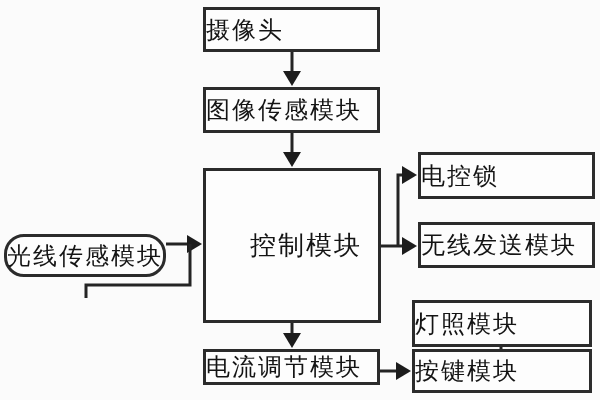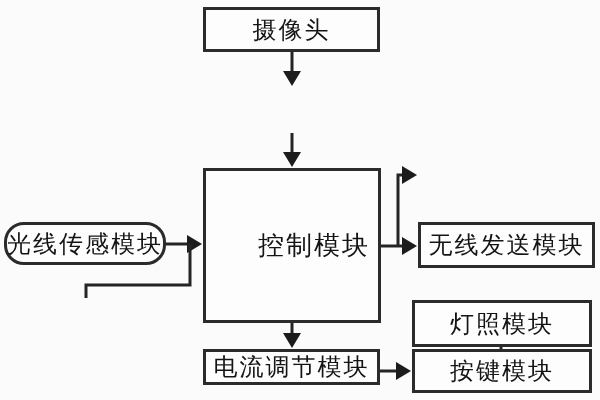--- a/index.html
+++ b/index.html
@@ -19,34 +19,33 @@
     left: 0; top: 0;
     width: 600px; height: 400px;
   }
   .node {
     position: absolute;
     box-sizing: border-box;
     border: 3px solid #2b2b2b;
     background: #fdfdfd;
     display: flex;
     align-items: center;
-    justify-content: center;
     color: #141414;
     font-size: 24px;
     letter-spacing: 2px;
     white-space: nowrap;
     z-index: 2;
   }
   .node.big { font-size: 26px; padding-left: 44px; }
 
   
   #n-camera            { left: 203px; top:   7px; width: 177px; height: 45px; }
   #n-image-sensor      { left: 203px; top:  87px; width: 177px; height: 46px; }
   #n-control           { left: 203px; top: 168px; width: 178px; height: 155px; }
-  #n-light-sensor      { left:   4px; top: 222px; width: 162px; height: 43px; border-radius: 20px; }
+  #n-light-sensor      { left:   4px; top: 234px; width: 162px; height: 43px; border-radius: 20px; }
   #n-key-module        { left:   5px; top: 298px; width: 160px; height: 47px; }
   #n-electric-lock     { left: 418px; top: 152px; width: 177px; height: 47px; }
   #n-wireless          { left: 418px; top: 222px; width: 177px; height: 46px; }
   #n-lighting          { left: 412px; top: 300px; width: 180px; height: 47px; }
   #n-power             { left: 412px; top: 349px; width: 180px; height: 44px; }
   #n-current-regulator { left: 203px; top: 349px; width: 177px; height: 36px; }
 
   svg.wires {
     position: absolute;
     left: 0; top: 0;
@@ -111,30 +110,36 @@
     <g>
       <line x1="501" y1="349" x2="501" y2="345"></line>
       <polygon points="501,331 492,346 510,346"></polygon>
     </g>
   </svg>
 
   <div class="node" id="n-camera">
     <span>摄像头</span>
   </div>
 
+  <div class="node" id="n-image-sensor">
+    <span>图像传感模块</span>
+  </div>
 
   <div class="node big" id="n-control">
     <span>控制模块</span>
   </div>
 
   <div class="node" id="n-light-sensor">
     <span>光线传感模块</span>
   </div>
 
 
+  <div class="node" id="n-electric-lock">
+    <span>电控锁</span>
+  </div>
 
   <div class="node" id="n-wireless">
     <span>无线发送模块</span>
   </div>
 
   <div class="node" id="n-lighting">
     <span>灯照模块</span>
   </div>
 
   <div class="node" id="n-power">

